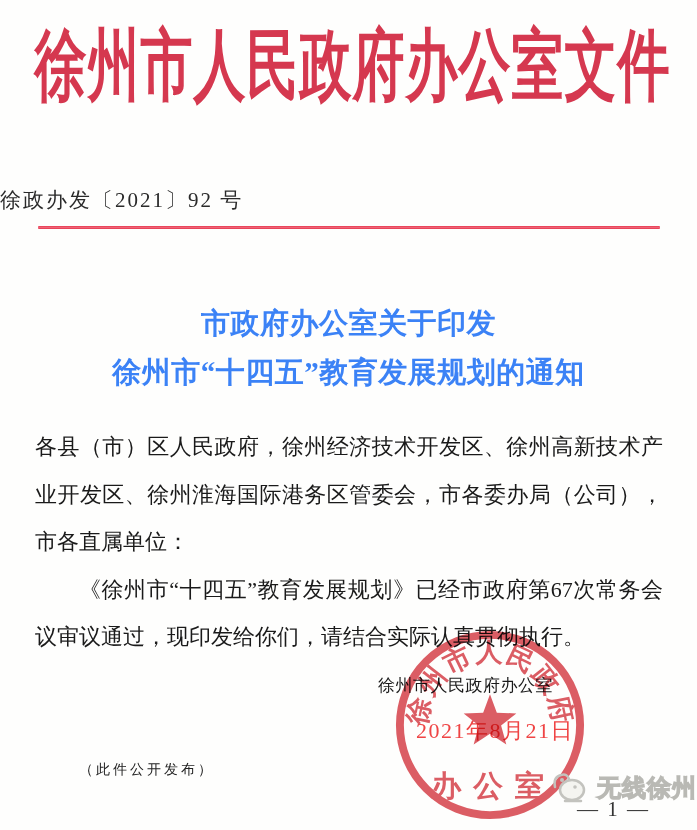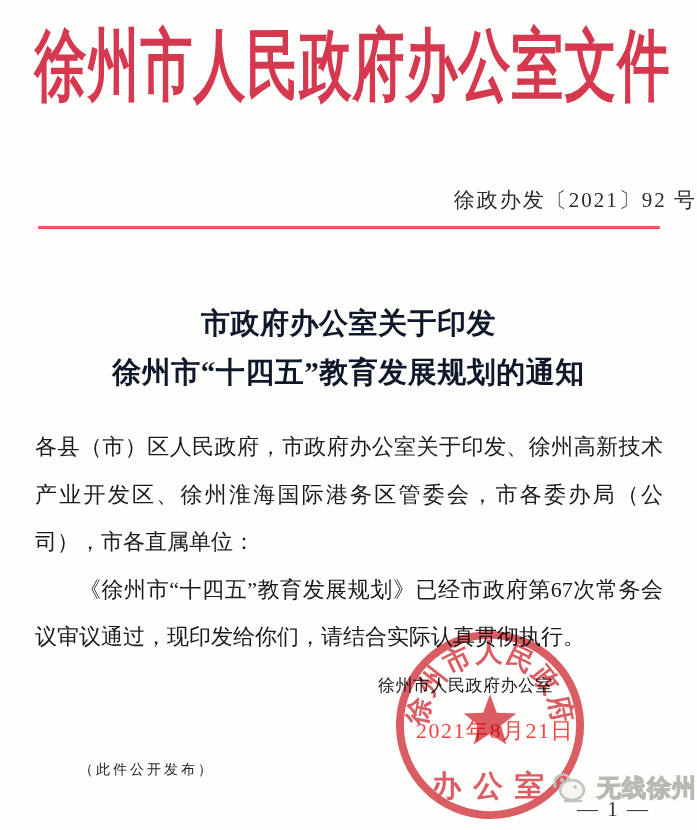--- a/index.html
+++ b/index.html
@@ -26,39 +26,38 @@
     color: #d5384f;
     letter-spacing: 1px;
     transform: scaleY(1.5);
     transform-origin: center;
     font-family: "Liberation Serif", "DejaVu Serif", serif;
   }
 
   
   .doc-number {
     position: absolute; top: 186px; left: 0; right: 0;
-    text-align: right;
+    text-align: left;
     font-size: 21px; color: #2a2a2a;
     letter-spacing: 2px;
-    margin-left: 15px;
   }
 
   
   .red-rule {
     position: absolute; top: 226px; left: 38px; right: 37px;
     height: 3px;
     background: linear-gradient(#e6344c, #f0687a 45%, #e6344c);
     border-radius: 1px;
   }
 
   
   .doc-title {
     position: absolute; top: 299px; left: 0; right: 0;
     text-align: center;
-    font-size: 29px; font-weight: 700; color: #0f172a;
+    font-size: 29px; font-weight: 700; color: #3b82f6;
     line-height: 49px;
     letter-spacing: 0.5px;
   }
 
   
   .body-text {
     position: absolute; top: 423px; left: 35px; width: 628px;
     font-size: 22px; color: #1a1a1a;
     line-height: 47.5px;
     text-align: justify;
@@ -127,21 +126,21 @@
   <div class="doc-number">徐政办发〔2021〕92 号</div>
 
   <div class="red-rule"></div>
 
   <div class="doc-title">
     <div>市政府办公室关于印发</div>
     <div>徐州市“十四五”教育发展规划的通知</div>
   </div>
 
   <div class="body-text">
-    <p>各县（市）区人民政府，市政府办公室关于印发、徐州高新技术产业开发区、徐州淮海国际港务区管委会，市各委办局（公司），市各直属单位：</p>
+    <p>各县（市）区人民政府，徐州经济技术开发区、徐州高新技术产业开发区、徐州淮海国际港务区管委会，市各委办局（公司），市各直属单位：</p>
     <p class="indent">《徐州市“十四五”教育发展规划》已经市政府第67次常务会议审议通过，现印发给你们，请结合实际认真贯彻执行。</p>
   </div>
 
   <div class="sig-org">徐州市人民政府办公室</div>
   <div class="sig-date">2021年8月21日</div>
 
   <div class="public-note">（此件公开发布）</div>
 
   <svg class="seal" viewBox="0 0 200 200">
     <circle cx="100" cy="100" r="91" fill="none" stroke="#d8464f" stroke-width="8"></circle>

